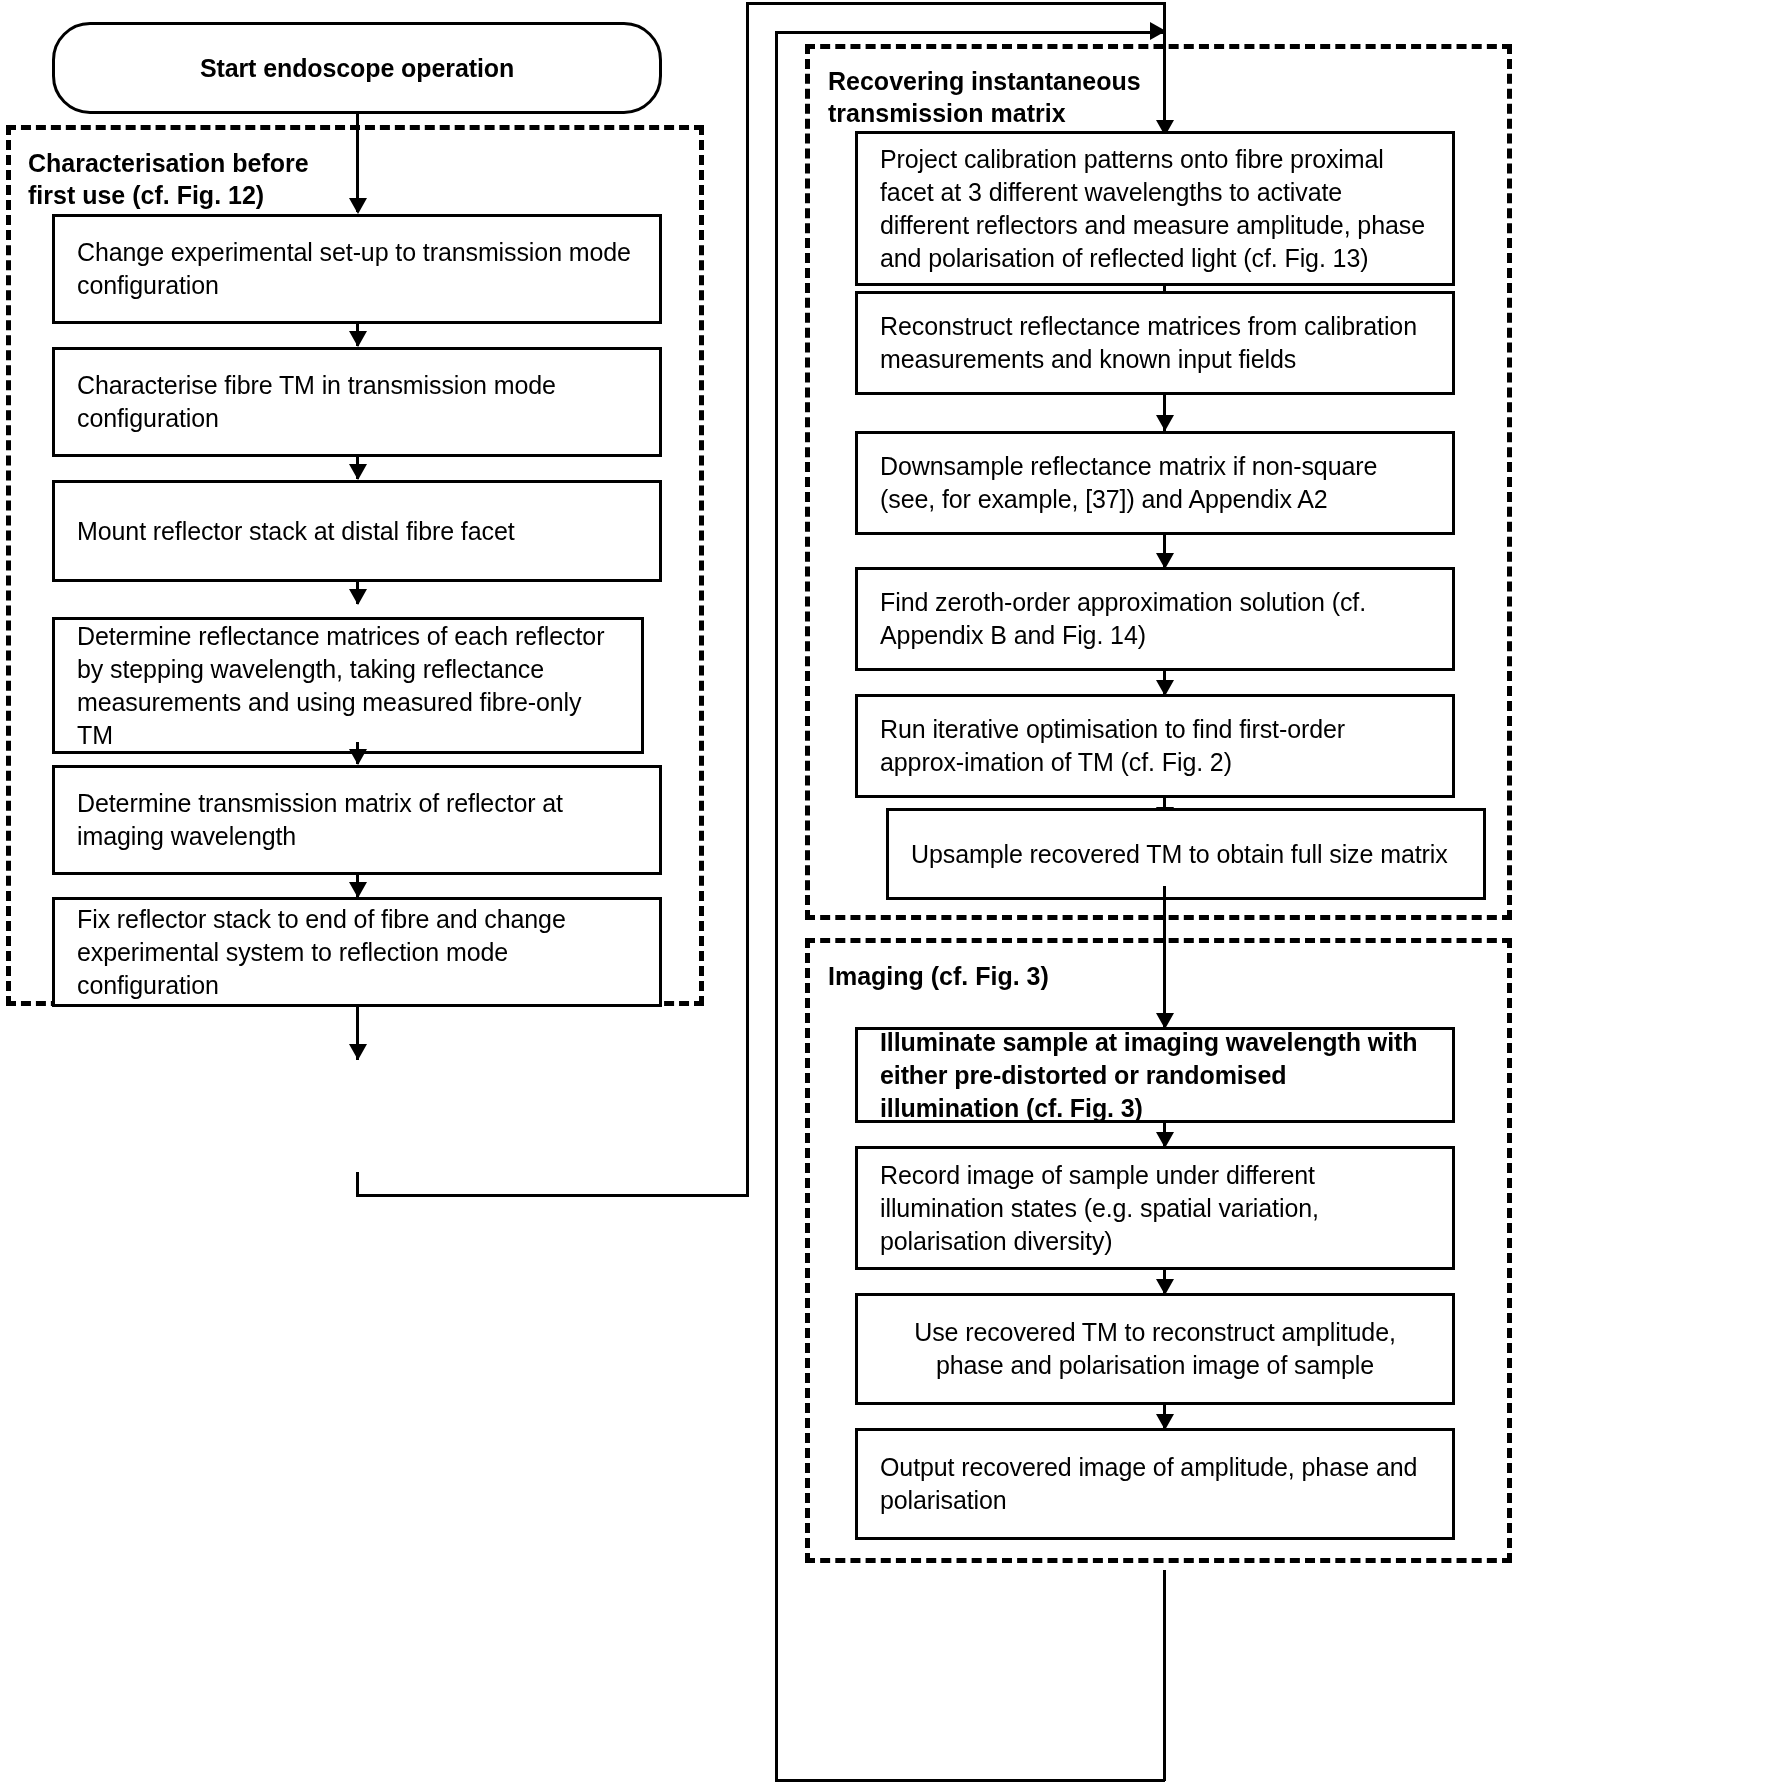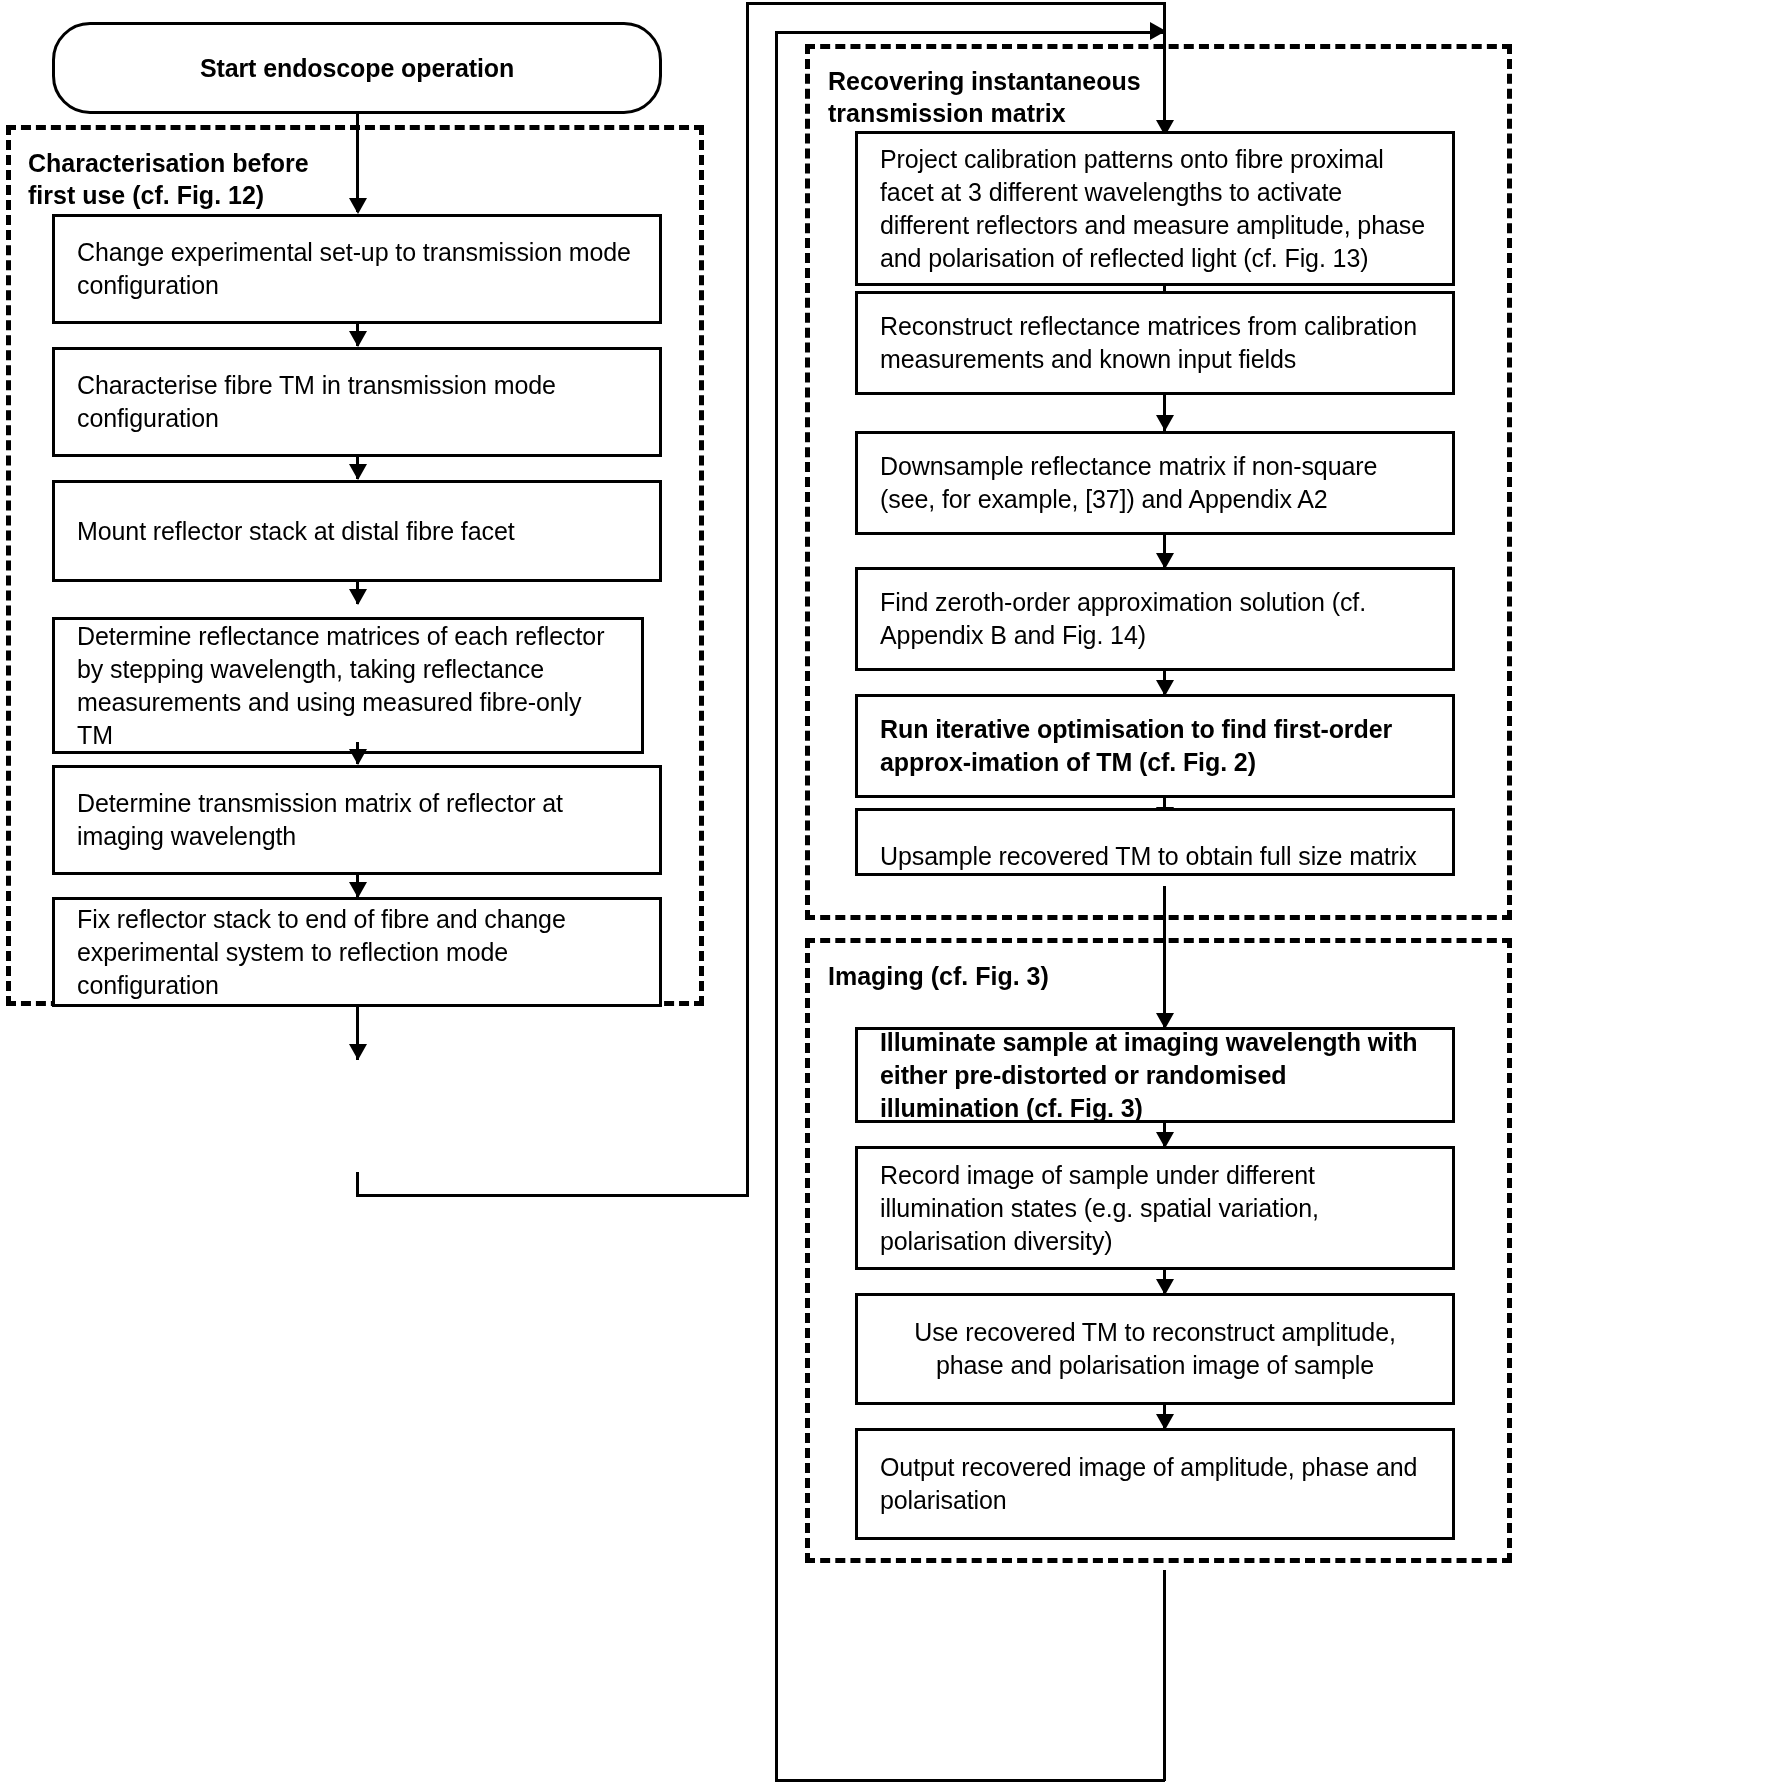--- a/index.html
+++ b/index.html
@@ -176,27 +176,27 @@
   </div>
   <div class="vline" style="left:1163px; top:535px; height:32px;"></div>
   <div class="arrow-down" style="left:1156px; top:553px;"></div>
 
   <div class="node" style="left:855px; top:567px; width:600px; height:104px;">
     <span class="txt">Find zeroth-order approximation solution (cf. Appendix B and Fig. 14)</span>
   </div>
   <div class="vline" style="left:1163px; top:671px; height:24px;"></div>
   <div class="arrow-down" style="left:1156px; top:680px;"></div>
 
-  <div class="node" style="left:855px; top:694px; width:600px; height:104px;font-weight:bold;">
+  <div class="node" style="left:855px; top:694px; width:600px; height:104px;">
     <span class="txt">Run iterative optimisation to find first-order approx-imation of TM (cf. Fig. 2)</span>
   </div>
   <div class="vline" style="left:1163px; top:798px; height:24px;"></div>
   <div class="arrow-down" style="left:1156px; top:807px;"></div>
 
-  <div class="node" style="left:855px; top:808px; width:600px; height:68px;align-items:flex-end;">
+  <div class="node" style="left:886px; top:808px; width:600px; height:92px;">
     <span class="txt">Upsample recovered TM to obtain full size matrix</span>
   </div>
   <div class="vline" style="left:1163px; top:886px; height:142px;"></div>
   <div class="arrow-down" style="left:1156px; top:1013px;"></div>
 
   <div class="group" style="left:805px; top:938px; width:707px; height:625px;"></div>
   <div class="group-label" style="left:828px; top:961px; width:340px;">Imaging (cf. Fig. 3)</div>
 
   <div class="node" style="left:855px; top:1027px; width:600px; height:96px;font-weight:bold;">
     <span class="txt">Illuminate sample at imaging wavelength with either pre-distorted or randomised illumination (cf. Fig. 3)</span>

